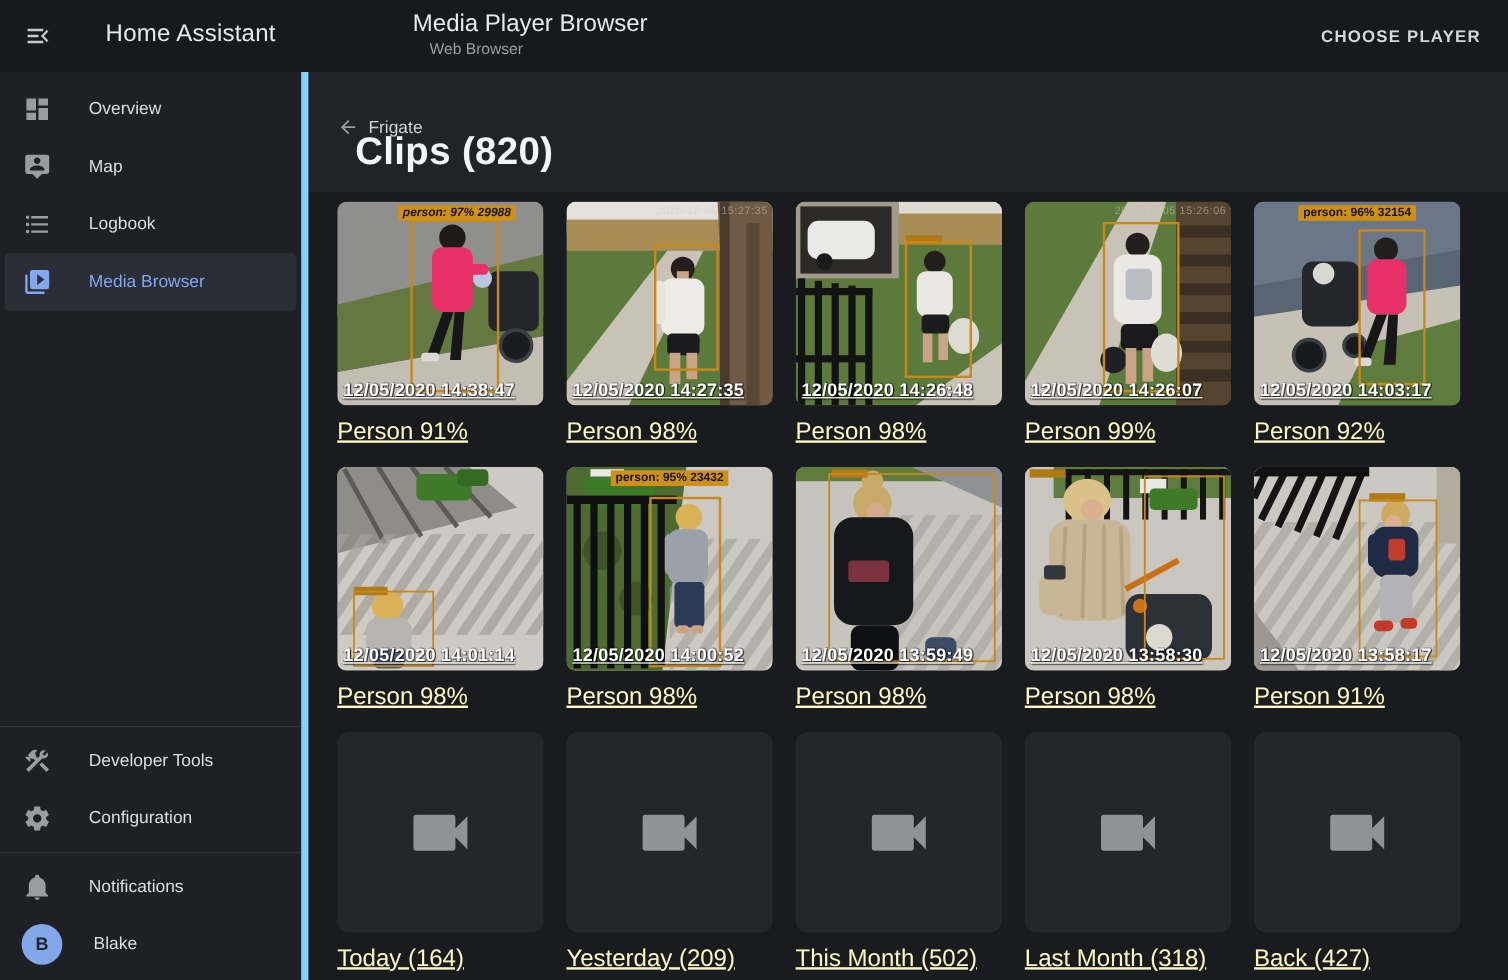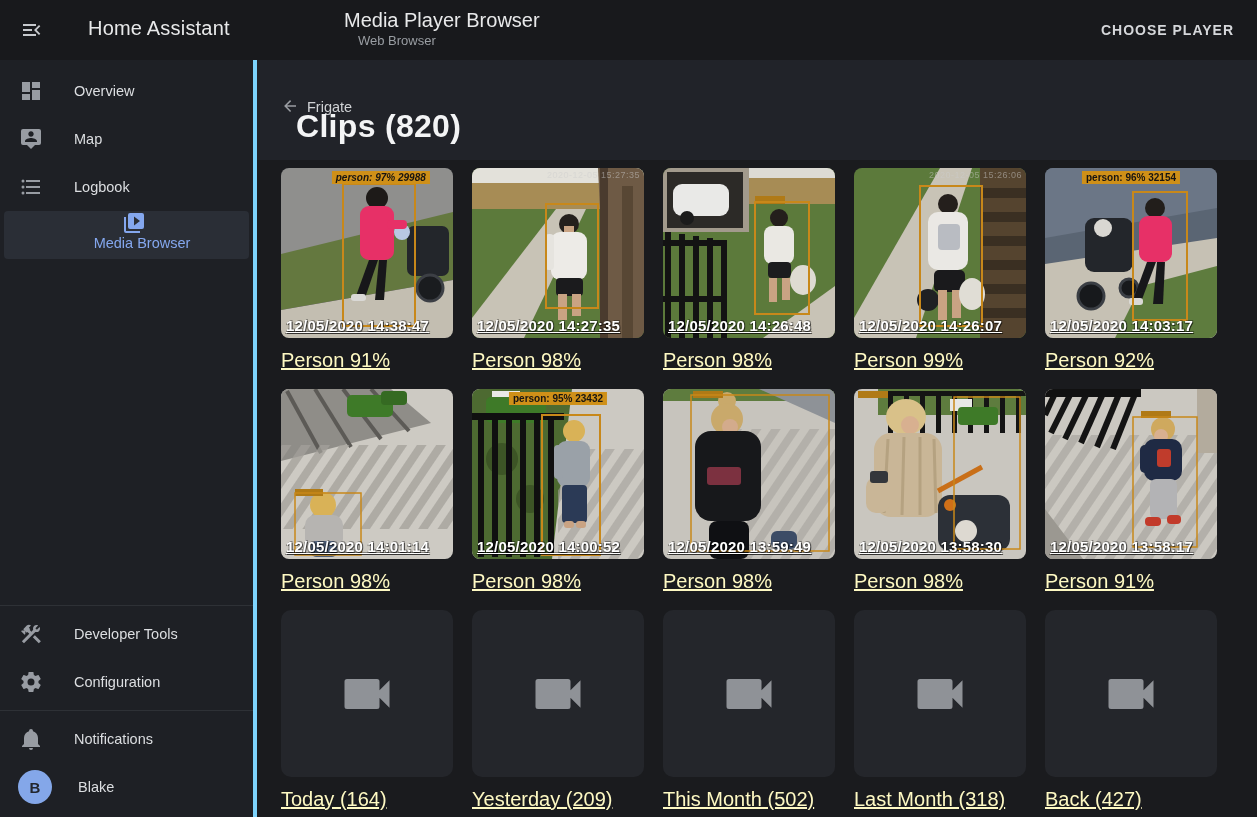--- a/index.html
+++ b/index.html
@@ -9,26 +9,26 @@
 
   
   .topbar { position:absolute; top:0; left:0; width:1257px; height:60px; background:#18191c; z-index:5; }
   .menu-btn { position:absolute; left:18px; top:16px; width:28px; height:28px; border:none; background:transparent; cursor:pointer; color:#c6c9cd; padding:2px; }
   .app-title { position:absolute; left:88px; top:17px; font-size:20px; font-weight:500; color:#e8e9ea; letter-spacing:.2px; }
   .mb-title { position:absolute; left:344px; top:9px; font-size:20px; font-weight:500; color:#e8e9ea; }
   .mb-sub { position:absolute; left:358px; top:33px; font-size:13px; color:#9a9ea3; }
   .choose-player { position:absolute; right:15px; top:14px; height:32px; padding:0 8px; background:transparent; border:none; color:#d5d7da; font-family:"Liberation Sans",sans-serif; font-size:14px; font-weight:700; letter-spacing:1px; cursor:pointer; }
 
   
-  .sidebar { position:absolute; top:60px; left:0; width:257px; height:757px; background:#1e2025; border-right:4px solid #7dd3fc; z-index:4; }
+  .sidebar { position:absolute; top:60px; left:0; width:257px; height:757px; background:#1e2025; border-right:6px solid #7dd3fc; z-index:4; }
   .nav { padding-top:7px; }
   .nav-item { position:relative; display:flex; align-items:center; height:48px; margin:0 4px; border-radius:4px; cursor:pointer; }
   .nav-item .ic { width:24px; height:24px; margin-left:15px; flex:0 0 24px; color:#989ca3; }
   .nav-item .lbl { margin-left:31px; font-size:14.5px; font-weight:500; color:#dcdee1; }
-  .nav-item.selected { background:#2a2e36;flex-direction:column; }
+  .nav-item.selected { background:#2a2e36; }
   .nav-item.selected .ic { color:#84a7ee; }
   .nav-item.selected .lbl { color:#84a7ee; }
   .sidebar-bottom { position:absolute; bottom:0; left:0; width:100%; }
   .divider { height:1px; background:#2e3136; margin:4px 0; }
   .avatar { width:34px; height:34px; border-radius:50%; background:#84a7e9; color:#22262d; font-size:15px; font-weight:700; display:flex; align-items:center; justify-content:center; margin-left:14px; flex:0 0 34px; }
   .nav-item .avatar + .lbl { margin-left:26px; }
 
   
   .content-header { position:absolute; top:60px; left:257px; width:1000px; height:100px; background:#212329; z-index:3; }
   .breadcrumb { position:absolute; left:281px; top:97px; display:flex; align-items:flex-end; gap:8px; cursor:pointer; z-index:6; }

